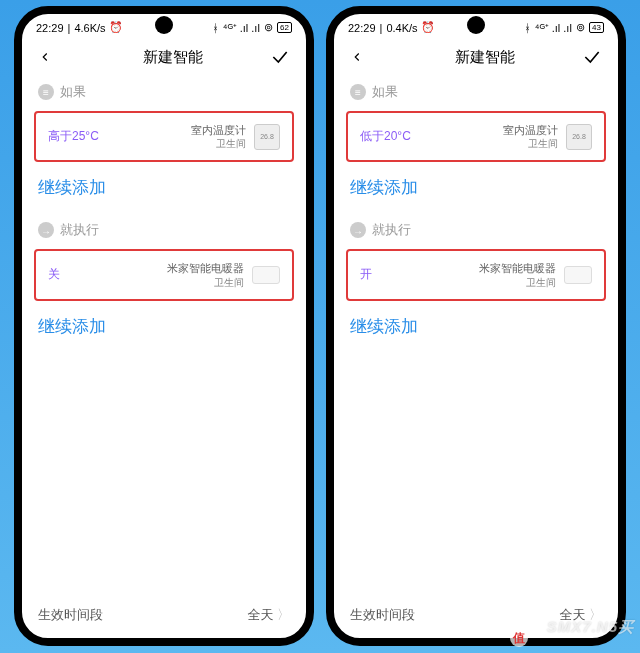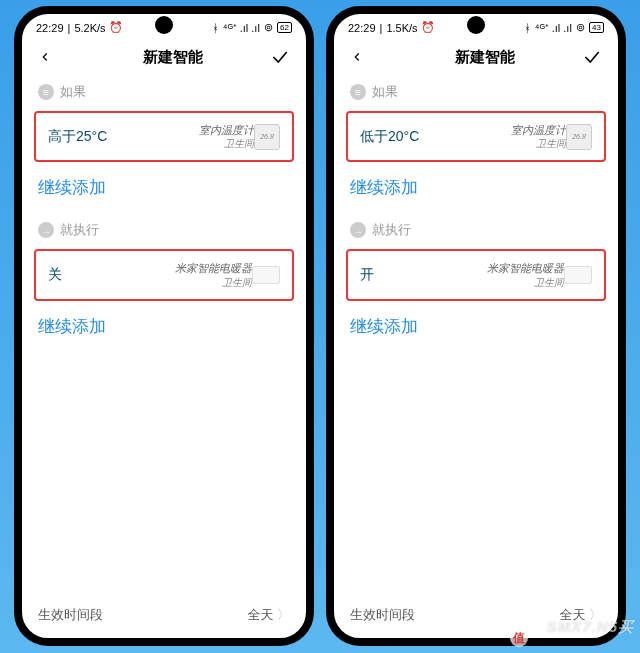--- a/index.html
+++ b/index.html
@@ -45,21 +45,21 @@
     color: #000;
   }
   .statusbar .left, .statusbar .right { display:flex; gap:4px; align-items:center; }
   .navbar {
     display: flex;
     align-items: center;
     justify-content: space-between;
     padding: 8px 16px;
     height: 40px;
   }
-  .nav-title { font-size: 15px; font-weight: 700; color:#000;margin-left:24px; }
+  .nav-title { font-size: 15px; font-weight: 400; color:#000;margin-left:24px; }
   .nav-icon svg { display:block; }
   .content { flex:1; overflow:hidden; padding: 0 0; }
   .section-header {
     display:flex; align-items:center; gap:6px;
     padding: 6px 16px;
     color:#999; font-size:13px;
   }
   .section-badge {
     width:16px; height:16px; border-radius:50%;
     background:#ccc; color:#fff;
@@ -69,22 +69,22 @@
   .card {
     margin: 4px 12px;
     border: 2px solid #e03a3a;
     border-radius: 4px;
     padding: 10px 12px;
     display:flex;
     align-items:center;
     justify-content:space-between;
     background:#fff;
   }
-  .card .left-title { font-size:14px; color:#0c4a6e; }
-  .card .right-info { display:flex; align-items:center; gap:0;font-style:italic; }
+  .card .left-title { font-size:12px; color:#8b5cf6; }
+  .card .right-info { display:flex; align-items:center; gap:8px; }
   .card .subinfo { text-align:right; font-size:10px; color:#888; line-height:1.3; }
   .card .subinfo .dev { color:#666; font-size:11px; }
   .dev-thumb {
     width:26px; height:26px; background:#eee;
     border:1px solid #ccc; border-radius:3px;
     font-size:7px; color:#888;
     display:flex; align-items:center; justify-content:center;
   }
   .dev-thumb.heater {
     width:28px; height:18px; background:#f7f7f7;
@@ -125,21 +125,21 @@
 <body>
 
 <div class="phones">
 
   <div class="phone">
     <div class="notch"></div>
     <div class="statusbar">
       <div class="left">
         <span>22:29</span>
         <span>|</span>
-        <span>5.2K/s</span>
+        <span>4.6K/s</span>
         <span>⏰</span>
       </div>
       <div class="right">
         <span>ᚼ</span>
         <span>⁴ᴳ⁺ .ıl .ıl</span>
         <span>⊚</span>
         <span style="border:1px solid #000;border-radius:2px;font-size:8px;padding:0 2px">62</span>
       </div>
     </div>
     <div class="navbar">
@@ -196,21 +196,21 @@
       </span>
     </div>
   </div>
 
   <div class="phone">
     <div class="notch"></div>
     <div class="statusbar">
       <div class="left">
         <span>22:29</span>
         <span>|</span>
-        <span>1.5K/s</span>
+        <span>0.4K/s</span>
         <span>⏰</span>
       </div>
       <div class="right">
         <span>ᚼ</span>
         <span>⁴ᴳ⁺ .ıl .ıl</span>
         <span>⊚</span>
         <span style="border:1px solid #000;border-radius:2px;font-size:8px;padding:0 2px">43</span>
       </div>
     </div>
     <div class="navbar">

